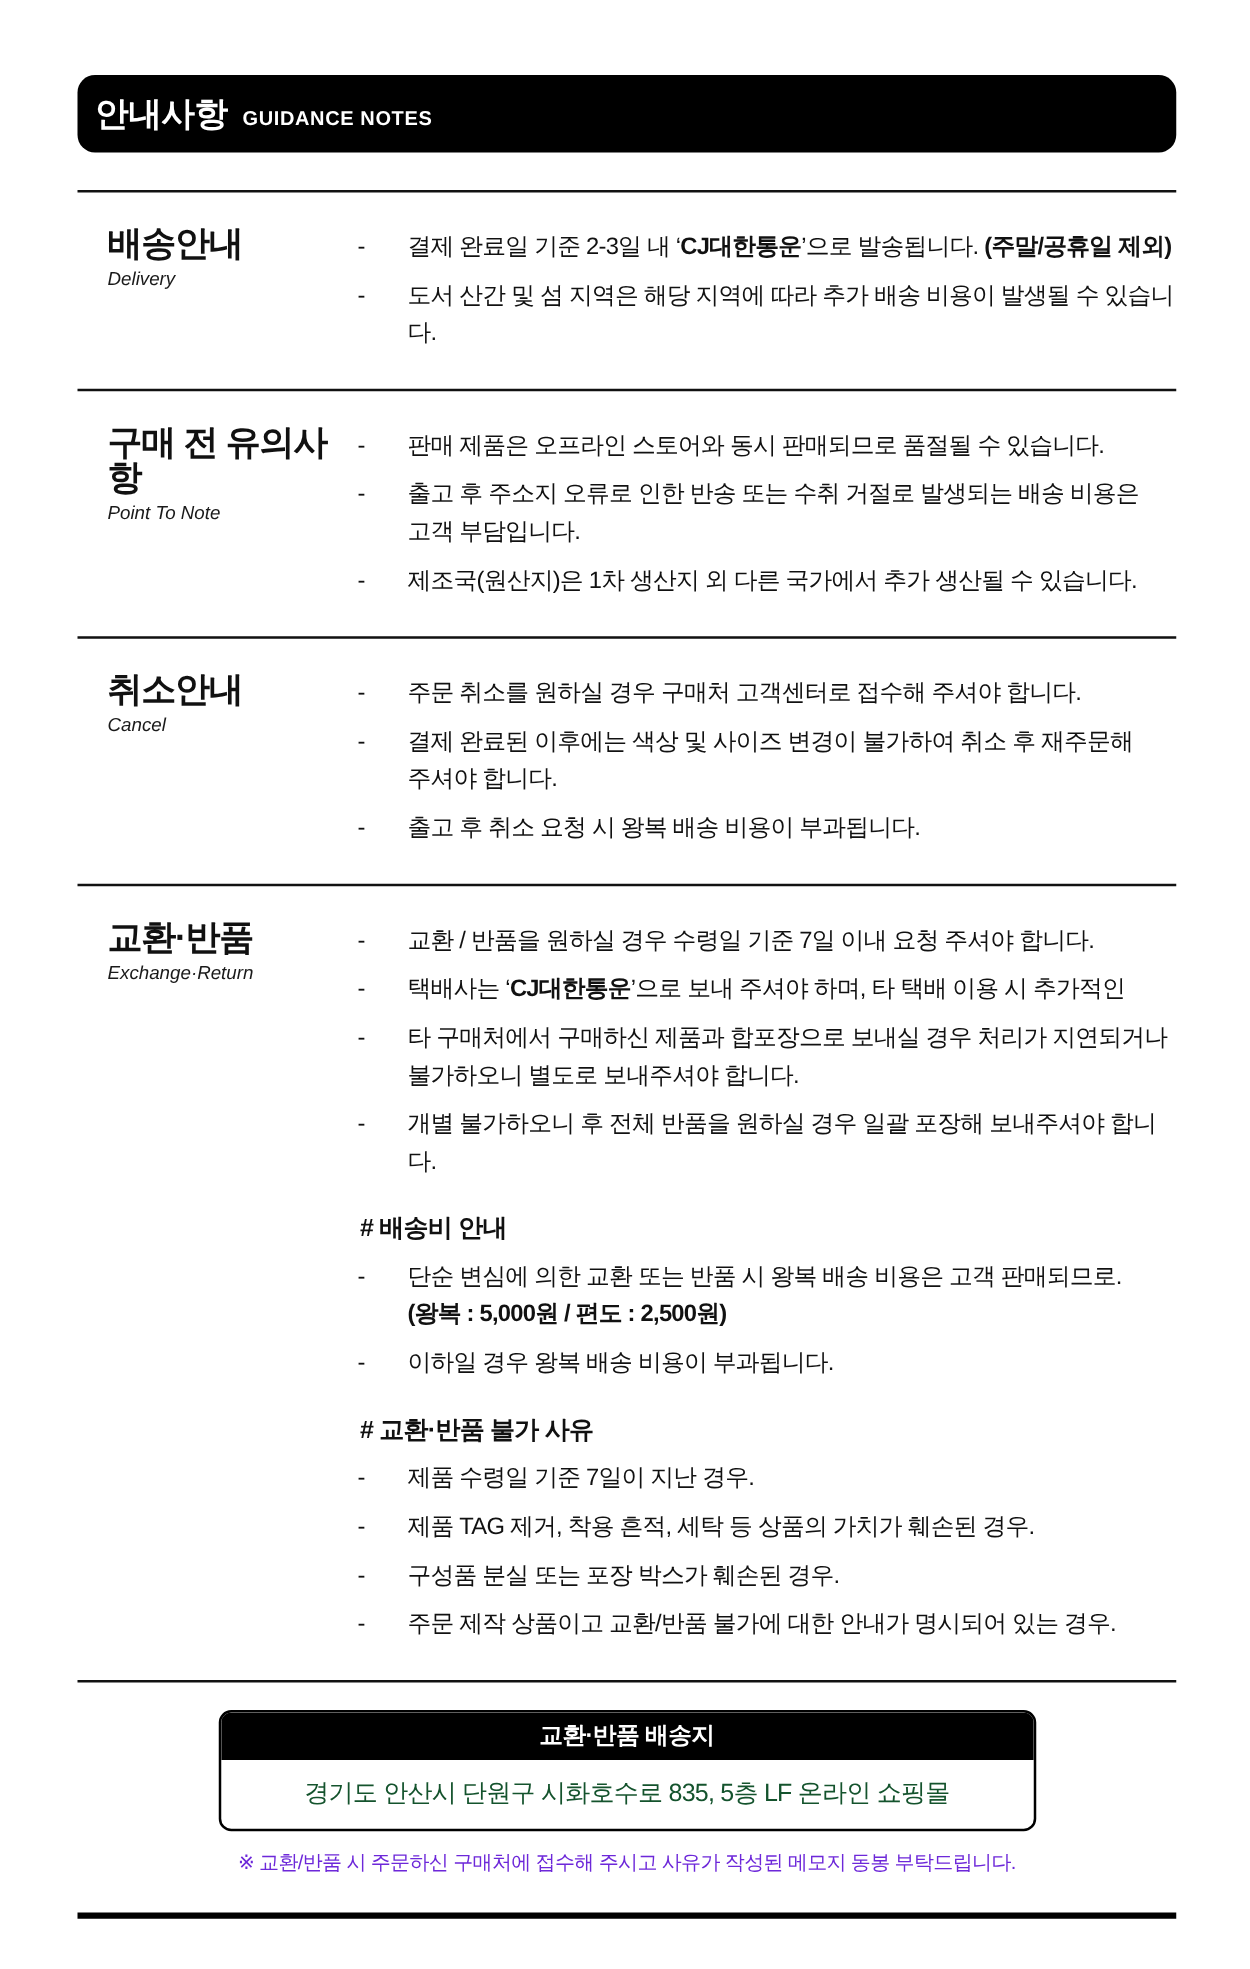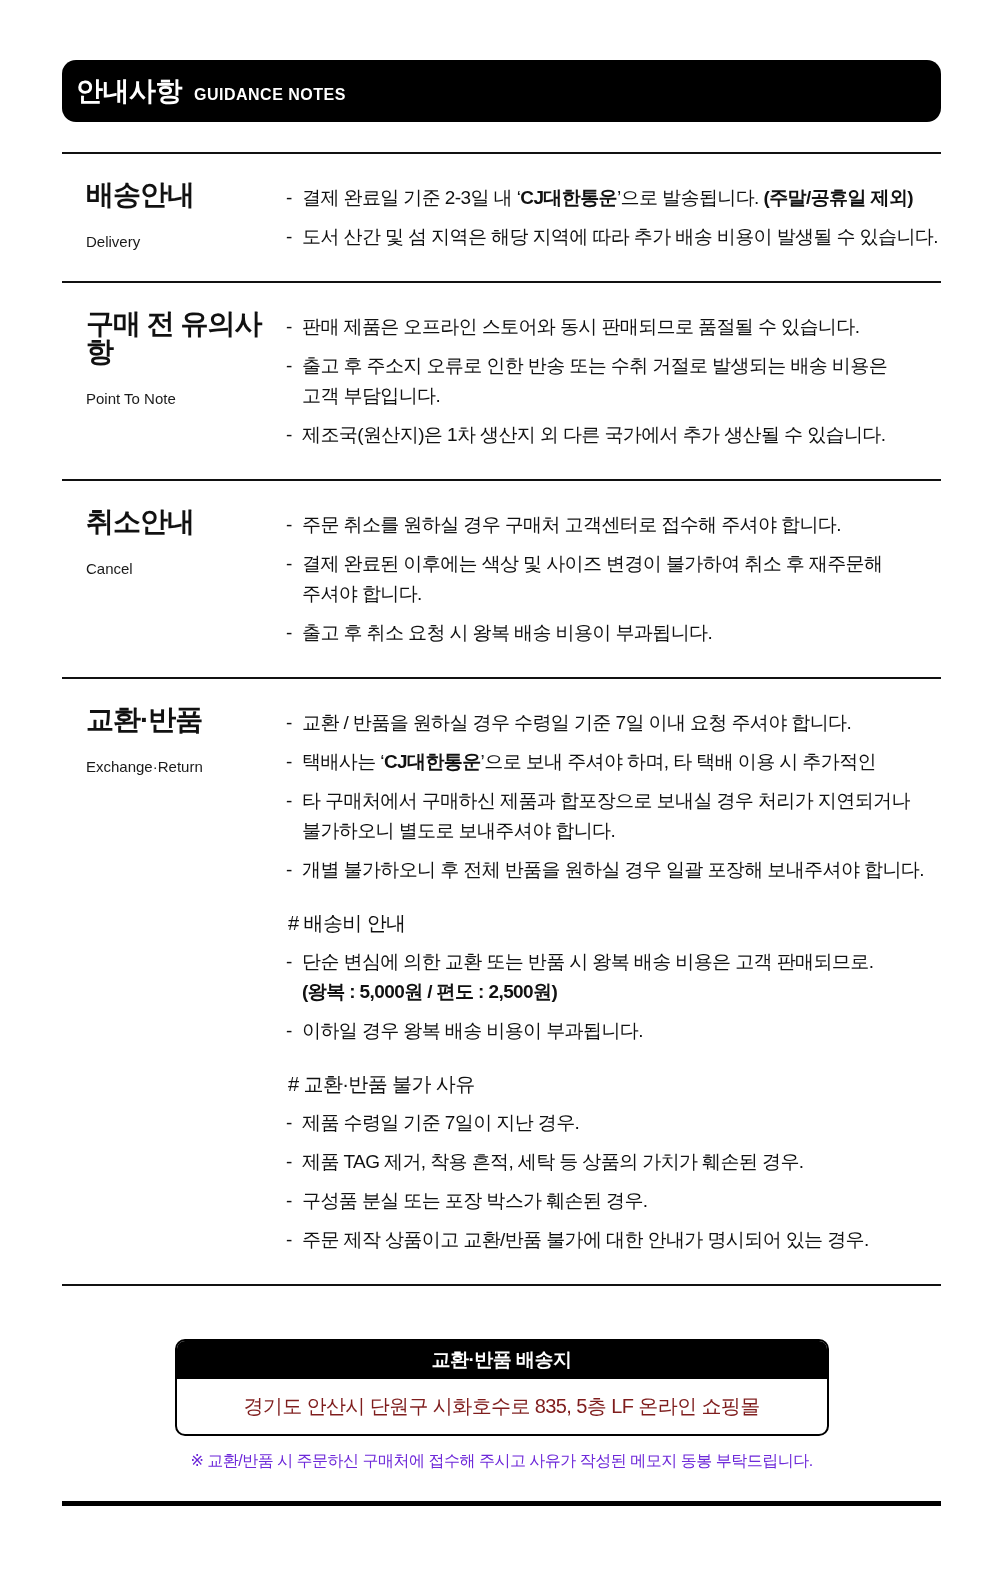--- a/index.html
+++ b/index.html
@@ -20,49 +20,49 @@
   .header-ko{color:#ffffff;font-weight:bold;font-size:27px;letter-spacing:-0.5px;vertical-align:baseline;}
   .header-en{color:#ffffff;font-weight:bold;font-size:16px;letter-spacing:0.5px;margin-left:12px;vertical-align:baseline;}
 
   
   .sec{
     display:flex;border-top:2px solid #111111;
     padding:27px 0 29px 24px;
   }
   .sec-left{width:200px;flex:none;}
   .sec-title{font-size:28px;font-weight:bold;letter-spacing:-1px;line-height:28px;}
-  .sec-subtitle{font-size:15px;color:#1a1a1a;margin-top:24px;}
+  .sec-subtitle{font-size:15px;color:#1a1a1a;margin-top:6px;font-style:italic;}
   .sec-body{flex:1;padding-top:2px;}
 
   .bullet{display:flex;margin-bottom:9px;}
   .bullet:last-child{margin-bottom:0;}
   .dash{width:16px;flex:none;font-size:19px;line-height:30px;color:#111;}
-  .btext{flex:1;font-size:19px;line-height:30px;letter-spacing:-0.6px;}
+  .btext{flex:1;font-size:19px;line-height:30px;letter-spacing:-0.6px;margin-left:24px;}
   .line{min-height:30px;}
 
   .sub-heading{
-    font-size:20px;font-weight:normal;letter-spacing:-0.6px;
+    font-size:20px;font-weight:bold;letter-spacing:-0.6px;
     margin:24px 0 10px 2px;line-height:28px;
   }
   .sec-body .sub-heading:first-child{margin-top:0;}
 
   
-  .addr-section{border-top:2px solid #111111;padding-top:53px;}
+  .addr-section{border-top:2px solid #111111;padding-top:22px;}
   .addr-box{
     width:650px;margin:0 auto;border:2px solid #000000;border-radius:10px;
     overflow:hidden;background:#ffffff;
   }
   .addr-box-title{
     background:#000000;color:#ffffff;text-align:center;
     font-size:19px;font-weight:bold;letter-spacing:-0.5px;
     height:38px;line-height:38px;
   }
   .addr-box-body{
     text-align:center;font-size:20px;letter-spacing:-0.6px;
-    height:55px;line-height:55px;color:#7f1d1d;
+    height:55px;line-height:55px;color:#14532d;
   }
   .footnote{
     text-align:center;font-size:16px;letter-spacing:-0.5px;
     margin-top:15px;color:#6d28d9;
   }
 
   
   .bottom-rule{height:5px;background:#000000;margin-top:29px;}
 </style>
 </head>

